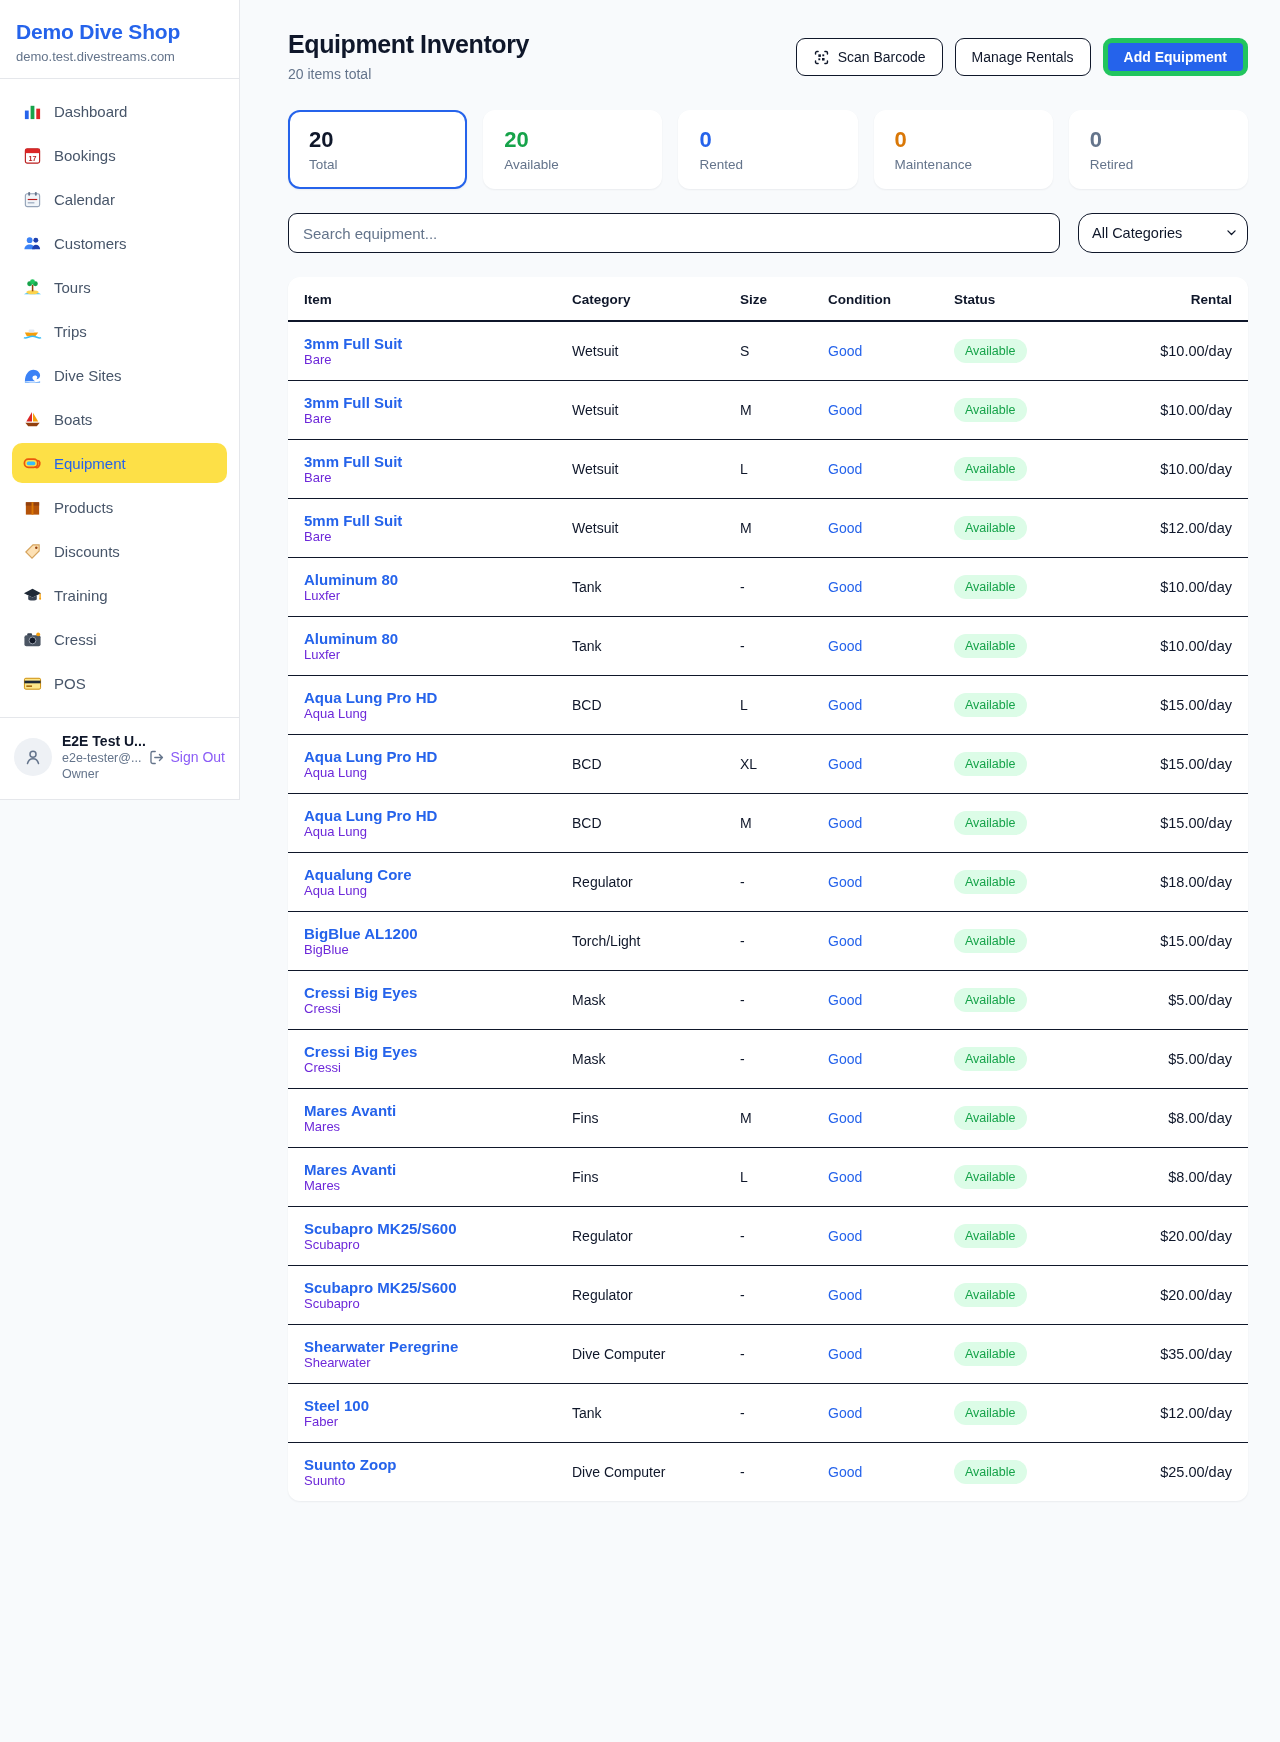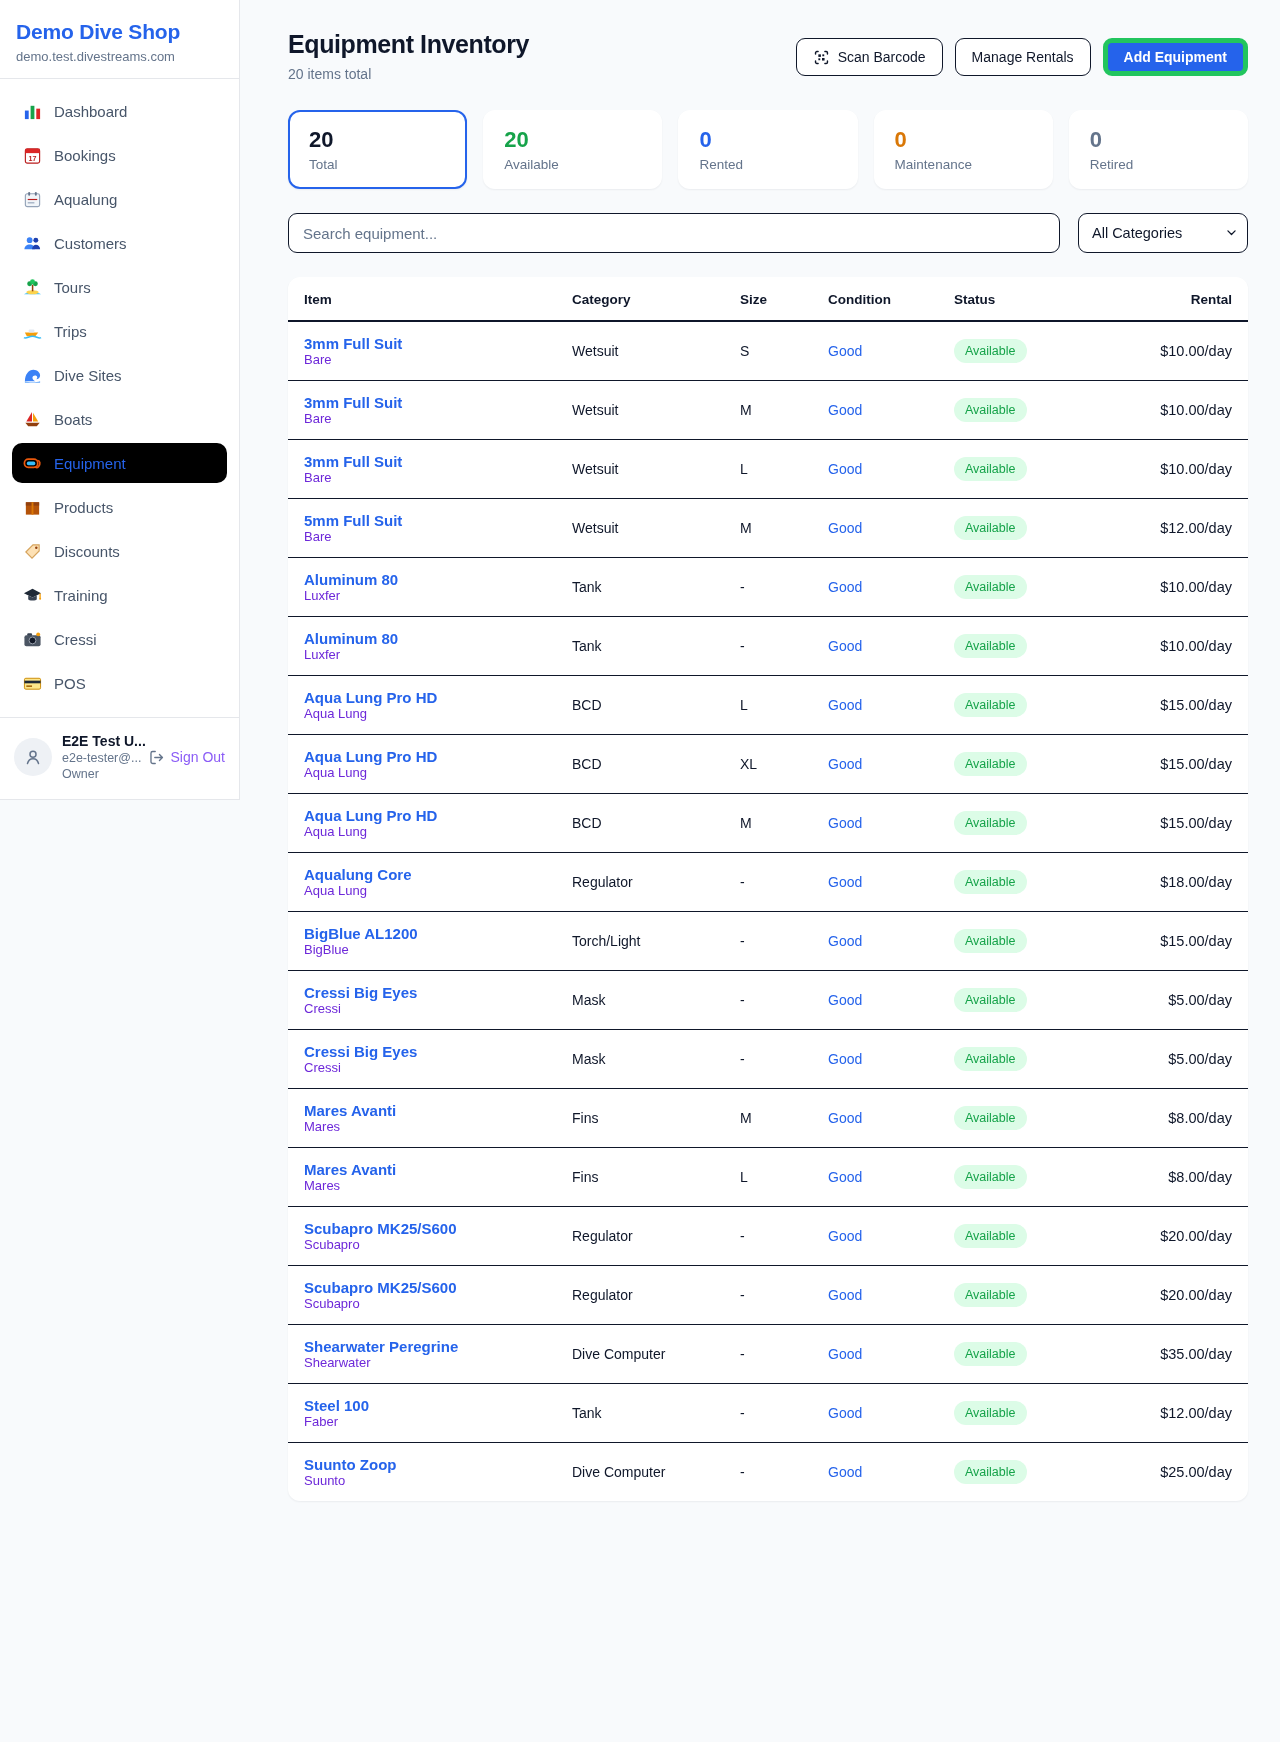--- a/index.html
+++ b/index.html
@@ -23,21 +23,21 @@
   .brand-title { font-size:21px; font-weight:800; color:#2563eb; letter-spacing:-0.2px; }
   .brand-domain { font-size:13px; color:#64748b; margin-top:5px; }
   .sb-divider { border:none; border-top:1px solid #e5e7eb; }
   .nav { padding:12px 12px 10px; list-style:none; }
   .nav-item {
     display:flex; align-items:center; gap:12px;
     height:40px; padding:0 10px; margin-bottom:4px;
     border-radius:10px; cursor:pointer;
     color:#475569; font-size:15px; font-weight:500;
   }
-  .nav-item.active { background:#000000; color:#2563eb; }
+  .nav-item.active { background:#fde047; color:#2563eb; }
   .nav-icon { width:20px; height:20px; display:inline-flex; align-items:center; justify-content:center; flex:0 0 20px; }
   .user-block { display:flex; align-items:center; gap:10px; padding:14px 14px 16px; }
   .avatar {
     width:38px; height:38px; border-radius:50%;
     background:#eef1f5; display:flex; align-items:center; justify-content:center; flex:0 0 38px;
   }
   .user-meta { line-height:1.3; min-width:0; }
   .user-name { font-size:14px; font-weight:700; color:#0f172a; white-space:nowrap; }
   .user-email, .user-role { font-size:12.5px; color:#64748b; white-space:nowrap; }
   .signout-btn {
@@ -77,21 +77,21 @@
   
   .filter-row { display:flex; gap:18px; margin-top:24px; }
   .search-input {
     flex:1; height:40px; border:1px solid #0f172a; border-radius:9px;
     padding:0 14px; font-size:15px; background:#fff; color:#0f172a;
     font-family:"Liberation Sans", sans-serif;
   }
   .search-input::placeholder { color:#64748b; }
   .select-wrap { position:relative; width:170px; }
   .category-select {
-    width:100%; height:40px; border:1px solid #0f172a; border-radius:9px;
+    width:100%; height:40px; border:1px solid #0f172a; border-radius:14px;
     background:#fff; font-size:14.5px; color:#0f172a; padding:0 30px 0 13px;
     appearance:none; -webkit-appearance:none; cursor:pointer;
     font-family:"Liberation Sans", sans-serif;
   }
   .select-chevron { position:absolute; right:10px; top:13px; pointer-events:none; }
   
   .table-card {
     margin-top:24px; background:#fff; border-radius:12px;
     box-shadow:0 1px 2px rgba(15,23,42,.06); overflow:hidden;
   }
@@ -147,21 +147,21 @@
     <li class="nav-item">
       <span class="nav-icon">
           <svg width="19" height="19" viewBox="0 0 20 20">
             <rect x="2.5" y="4" width="15" height="13.5" rx="2" fill="#f1f5f9" stroke="#94a3b8" stroke-width="1.2"></rect>
             <rect x="5.5" y="2" width="2" height="4" rx="1" fill="#64748b"></rect>
             <rect x="12.5" y="2" width="2" height="4" rx="1" fill="#64748b"></rect>
             <line x1="5" y1="10" x2="15" y2="10" stroke="#b91c1c" stroke-width="1.2"></line>
             <line x1="5" y1="13.5" x2="12" y2="13.5" stroke="#94a3b8" stroke-width="1.2"></line>
           </svg>
         </span>
-      <span>Aqualung</span>
+      <span>Calendar</span>
     </li>
     <li class="nav-item">
       <span class="nav-icon">
           <svg width="19" height="19" viewBox="0 0 20 20">
             <circle cx="7" cy="6.5" r="3" fill="#3b82f6"></circle>
             <path d="M1.5 16c0-3 2.5-5 5.5-5s5.5 2 5.5 5z" fill="#3b82f6"></path>
             <circle cx="13.5" cy="6.5" r="2.6" fill="#1e40af"></circle>
             <path d="M9.5 16c.4-2.8 2-4.6 4-4.6 2.5 0 4.5 2 4.5 4.6z" fill="#1e40af"></path>
           </svg>
         </span>

